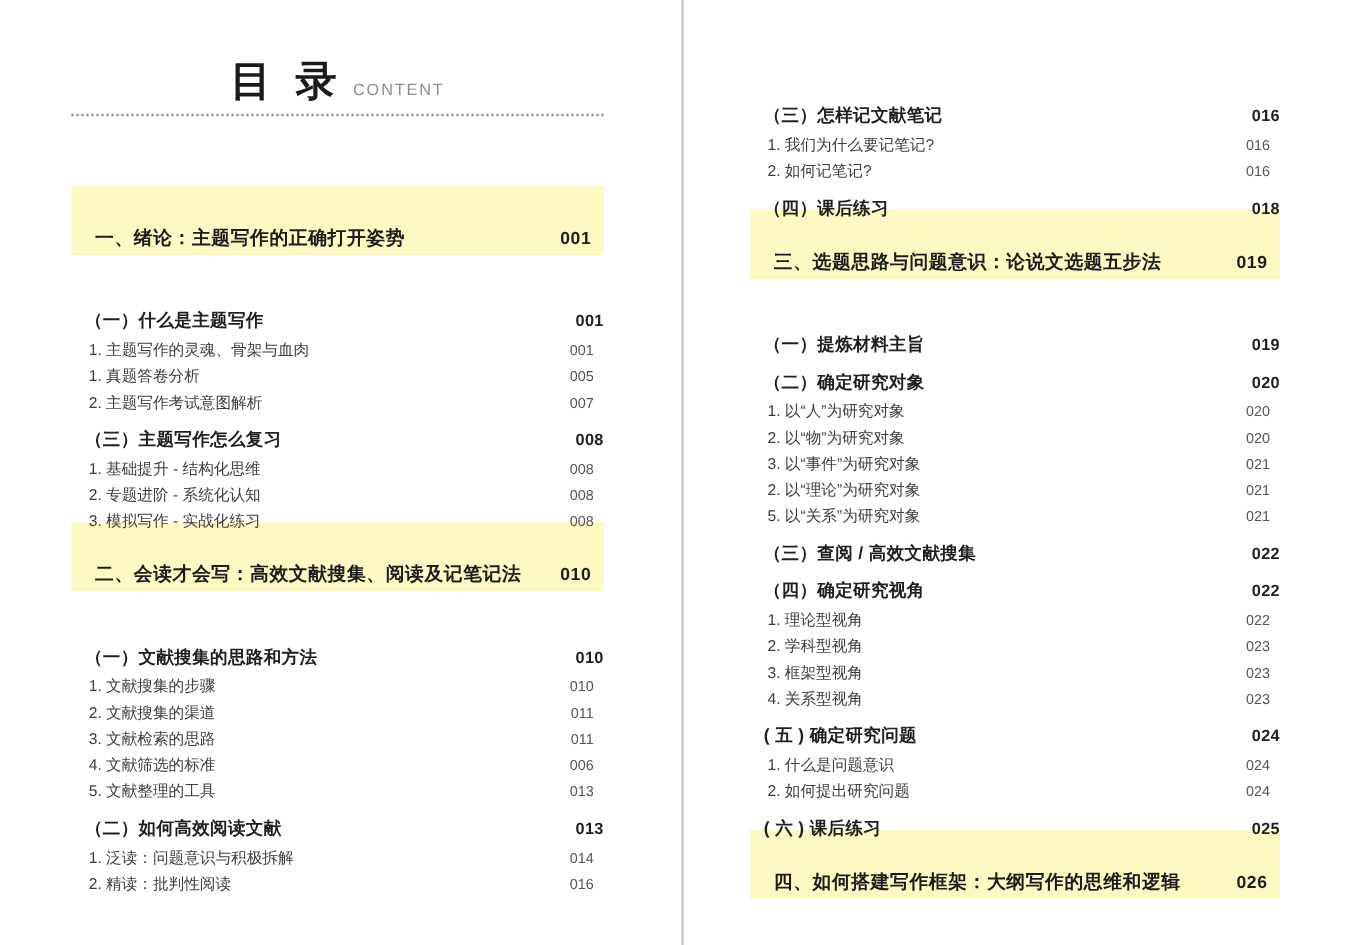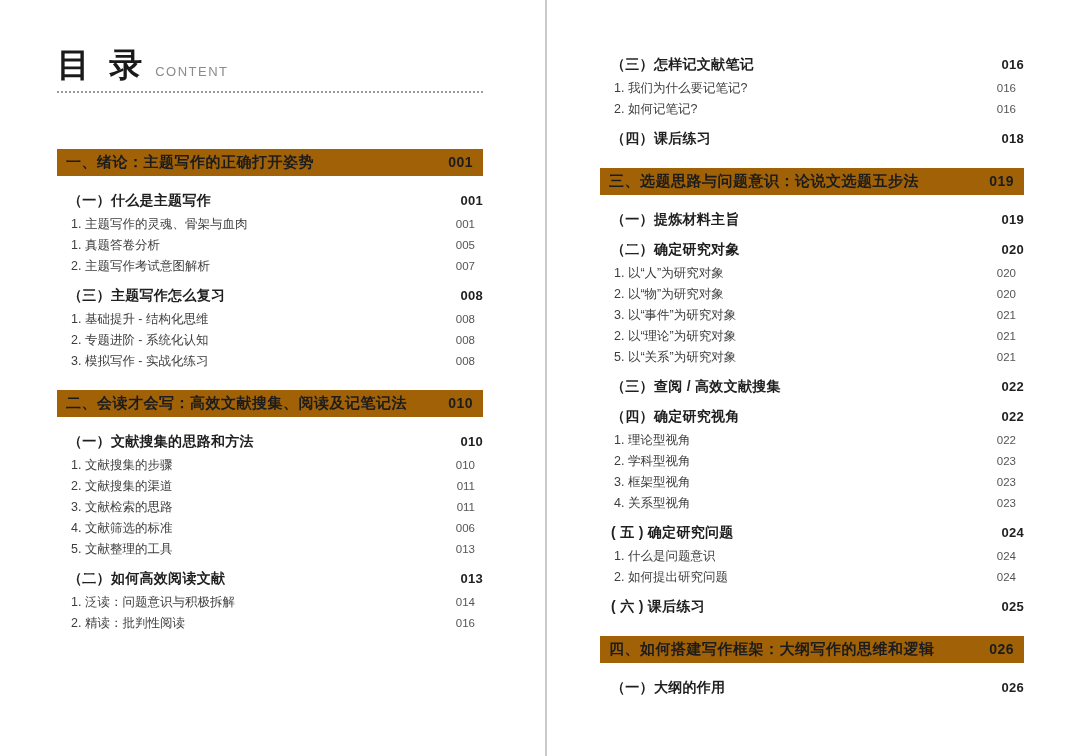--- a/index.html
+++ b/index.html
@@ -9,21 +9,21 @@
     width:1080px; height:756px;
     background:#ffffff;
     overflow:hidden;
     font-family:"Liberation Sans","DejaVu Sans",sans-serif;
     color:#1a1a1a;
   }
   .column-divider {
     position:absolute; left:545px; top:0; bottom:0; width:2px;
     background:#cacaca;
   }
-  .col { position:absolute; top:0; }
+  .col { position:absolute; top:0;text-align:center; }
   .col-left  { left:57px;  width:426px; }
   .col-right { left:600px; width:424px; padding-top:46px; }
 
   
   .title-block {
     margin-top:48px;
     padding-bottom:10px;
     border-bottom:2px dotted #9b9b9b;
   }
   .title-cn {
@@ -32,25 +32,25 @@
   }
   .title-en {
     font-size:13px; color:#8b8b8b; letter-spacing:1.5px;
     margin-left:8px; font-weight:normal;
   }
 
   
   .row {
     display:flex; justify-content:space-between; align-items:baseline;
   }
-  .row .lbl { white-space:nowrap; overflow:hidden; }
+  .row .lbl { white-space:nowrap; overflow:hidden;margin-top:28px; }
   .row.chapter {
-    background:#a16207;
+    background:#fef9c3;
     margin:18px 0 12px;
-    padding:4px 10px 4px 9px;
+    padding:4px 10px 4px 19px;
     font-size:15px; font-weight:bold; color:#1c1c1c;
     letter-spacing:0.5px;
   }
   .col-left .row.chapter.first { margin-top:56px; }
   .row.chapter .pg { font-size:14px; font-weight:bold; }
   .row.section {
     margin:6px 0 2px;
     padding:2px 0 2px 11px;
     font-size:14px; font-weight:bold; color:#1f1f1f;
     height:24px; line-height:20px;

